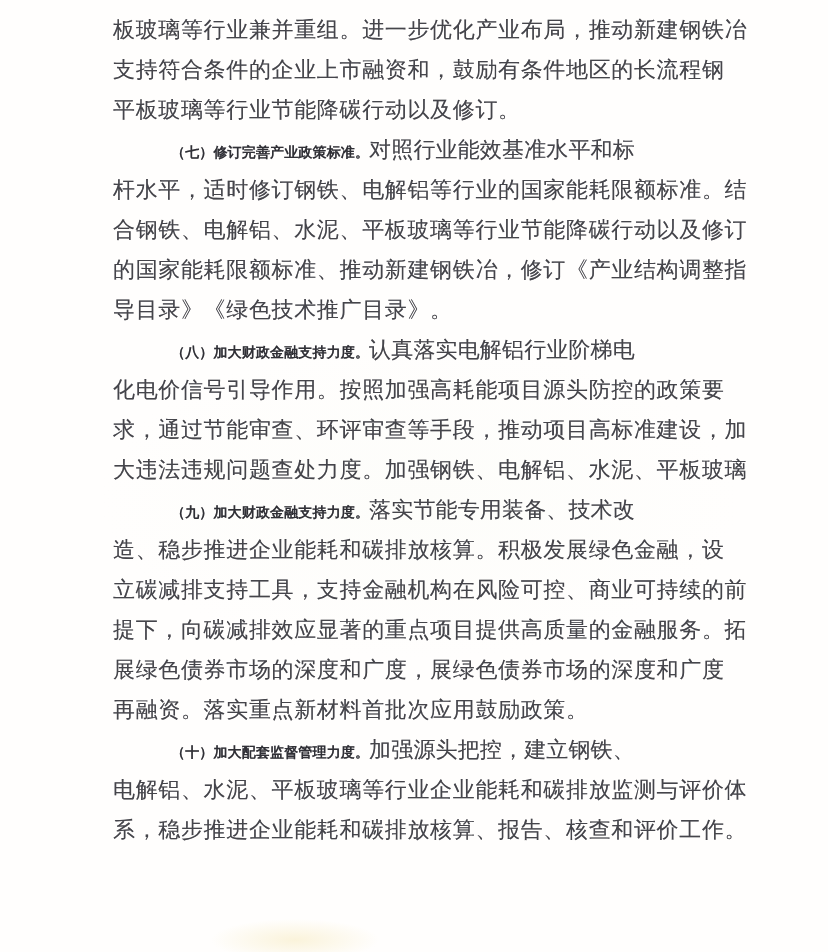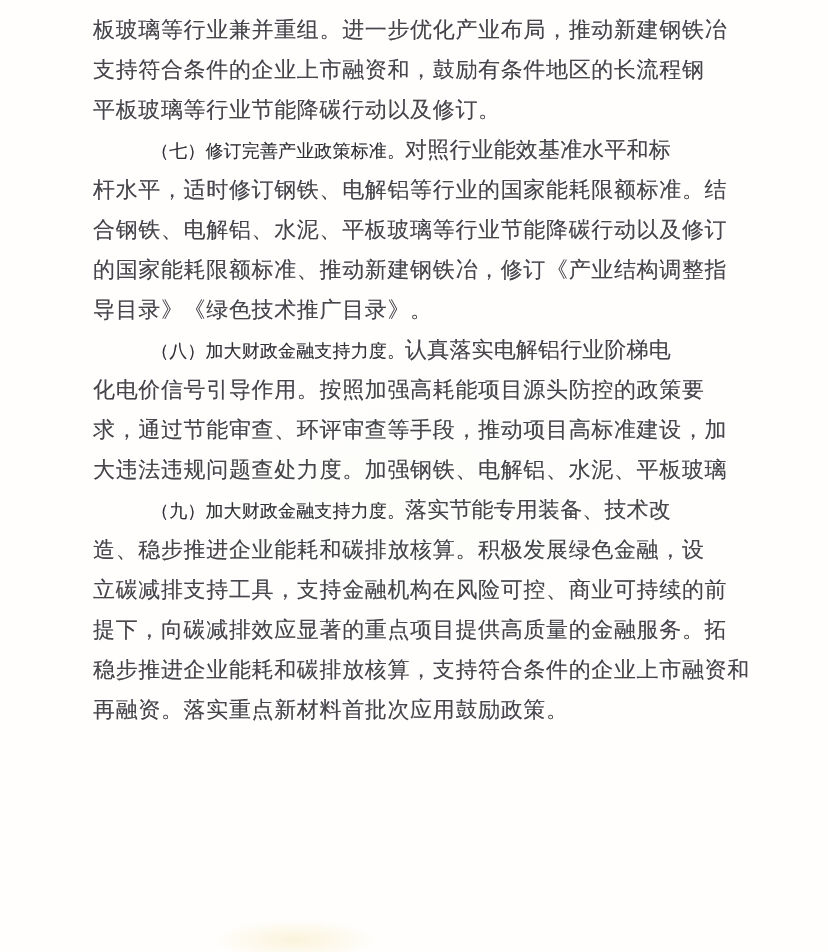--- a/index.html
+++ b/index.html
@@ -27,31 +27,32 @@
   }
   .line {
     width: 640px;
     height: 40px;
     line-height: 40px;
     font-size: 22px;
     letter-spacing: 0.65px;
     color: #45454b;
     white-space: nowrap;
     text-shadow: 0 0 0.6px rgba(70,70,80,0.45);
+    margin-left: 20px;
   }
   .line.indent {
     padding-left: 58px;
     width: 582px;
     letter-spacing: 0.15px;
   }
   .head {
-    font-weight: normal;
+    font-weight: bold;
     color: #303036;
     font-family: "DejaVu Sans", "Liberation Sans", sans-serif;
-    font-size: 18px;
+    font-size: 14px;
   }
 </style>
 </head>
 <body>
 
 <div class="page">
   <div class="text-block">
 
     <div>
       <div class="line">板玻璃等行业兼并重组。进一步优化产业布局，推动新建钢铁冶</div>
@@ -78,19 +79,26 @@
       <div class="line">大违法违规问题查处力度。加强钢铁、电解铝、水泥、平板玻璃</div>
     </div>
 
     <div>
       <div class="line indent">
         <span class="head">（九）加大财政金融支持力度。</span><span>落实节能专用装备、技术改</span>
       </div>
       <div class="line">造、稳步推进企业能耗和碳排放核算。积极发展绿色金融，设</div>
       <div class="line">立碳减排支持工具，支持金融机构在风险可控、商业可持续的前</div>
       <div class="line">提下，向碳减排效应显著的重点项目提供高质量的金融服务。拓</div>
-      <div class="line">稳步推进企业能耗和碳排放核算，支持符合条件的企业上市融资和</div>
+      <div class="line">展绿色债券市场的深度和广度，展绿色债券市场的深度和广度</div>
       <div class="line">再融资。落实重点新材料首批次应用鼓励政策。</div>
     </div>
 
+    <div>
+      <div class="line indent">
+        <span class="head">（十）加大配套监督管理力度。</span><span>加强源头把控，建立钢铁、</span>
+      </div>
+      <div class="line">电解铝、水泥、平板玻璃等行业企业能耗和碳排放监测与评价体</div>
+      <div class="line">系，稳步推进企业能耗和碳排放核算、报告、核查和评价工作。</div>
+    </div>
 
   </div>
 </div>
 
 </body></html>

